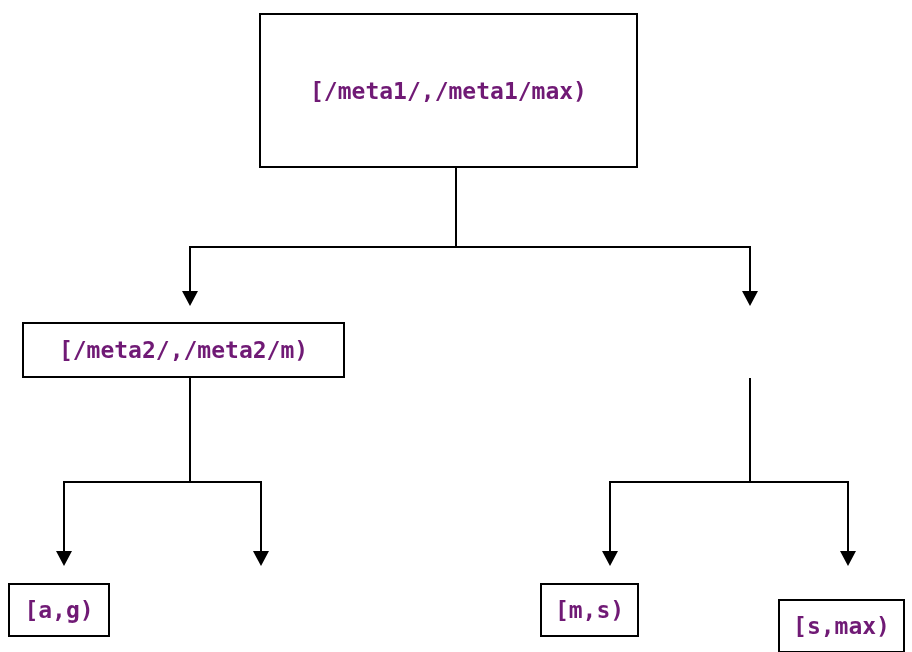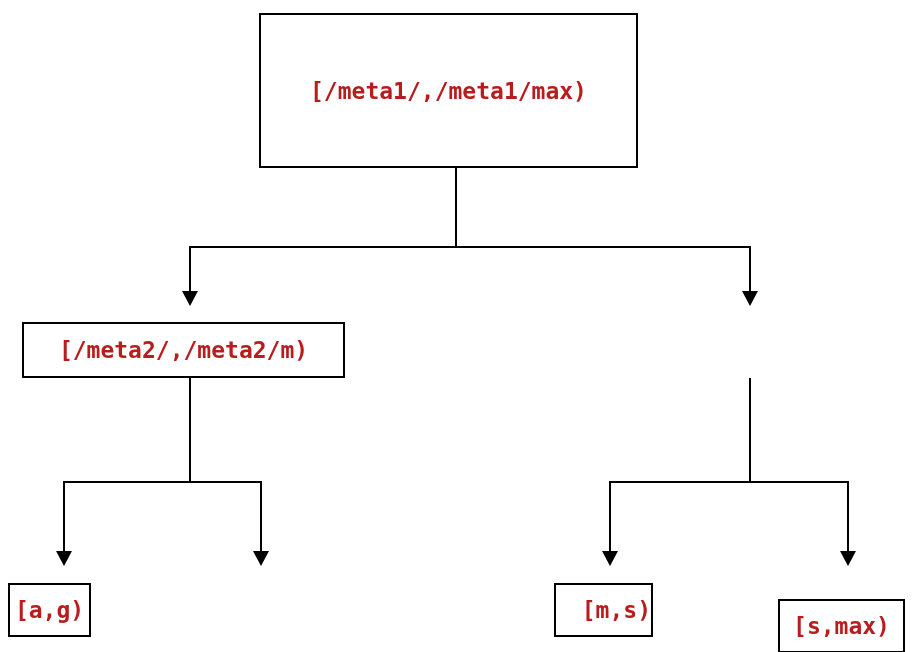--- a/index.html
+++ b/index.html
@@ -33,32 +33,32 @@
     stroke: none;
   }
   .node {
     position: absolute;
     box-sizing: border-box;
     border: 2px solid #000000;
     background: #ffffff;
     display: flex;
     align-items: center;
     justify-content: center;
-    color: #b91c1c;
+    color: #701a75;
     font-size: 23px;
     font-weight: 600;
     letter-spacing: 0px;
     white-space: nowrap;
   }
   .node-root     { left: 259px; top: 13px;  width: 379px; height: 155px; }
   .node-l2-left  { left: 22px;  top: 322px; width: 323px; height: 56px;  }
   .node-l2-right { left: 581px; top: 322px; width: 320px; height: 56px;  }
-  .node-leaf-ag  { left: 8px;   top: 583px; width: 83px;  height: 54px; text-align: center;  }
+  .node-leaf-ag  { left: 8px;   top: 583px; width: 102px;  height: 54px; text-align: center;  }
   .node-leaf-gm  { left: 204px; top: 583px; width: 99px;  height: 54px;  }
-  .node-leaf-ms  { left: 554px; top: 583px; width: 99px;  height: 54px; justify-content: flex-end;  }
+  .node-leaf-ms  { left: 540px; top: 583px; width: 99px;  height: 54px;  }
   .node-leaf-smax{ left: 778px; top: 583px; width: 127px; height: 54px; margin-top: 16px;  }
 </style>
 </head>
 <body>
 
 <div class="canvas">
 
   <svg class="edges" viewBox="0 0 912 652" xmlns="http://www.w3.org/2000/svg">
 
     <path d="M456,168 L456,247"></path>

